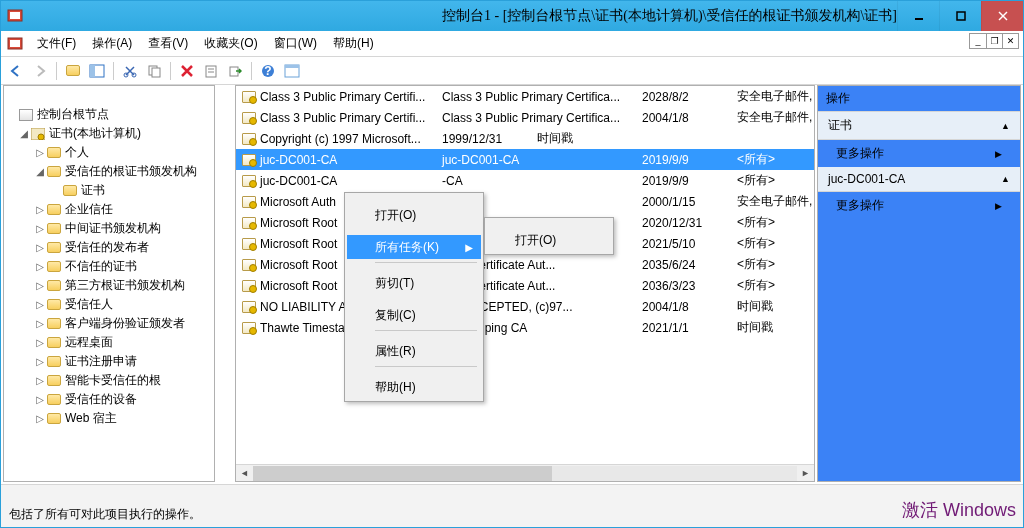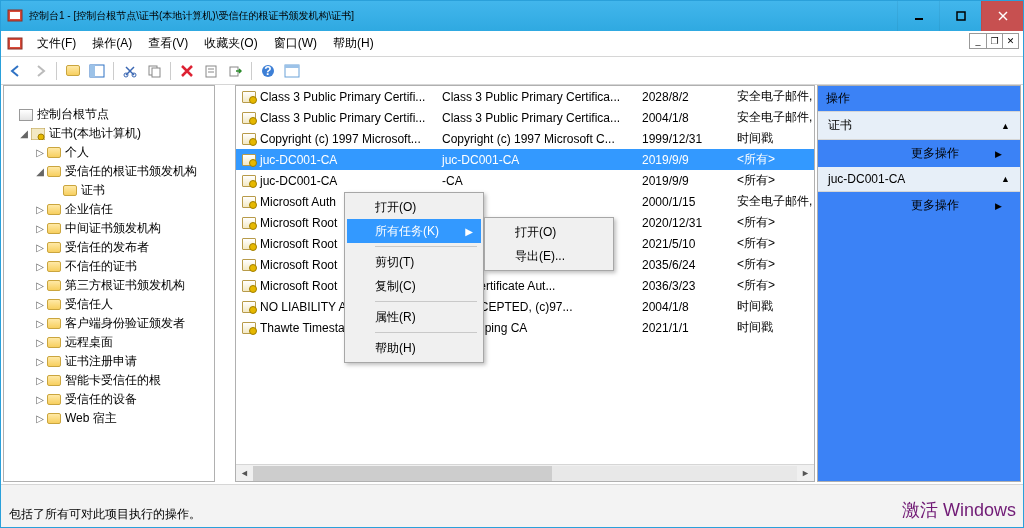--- a/index.html
+++ b/index.html
@@ -1,20 +1,20 @@
 <!DOCTYPE html>
 <html><head>
 <meta charset="utf-8">
 <style>
   * { box-sizing: border-box; margin: 0; padding: 0; font-family: "Microsoft YaHei", "Segoe UI", sans-serif; font-size: 12px; }
   body { background: #fff; width: 1024px; height: 528px; overflow: hidden; position: relative; }
   .window { width: 1024px; height: 528px; border: 1px solid #2aa0da; display: flex; flex-direction: column; background: #fff; }
   .titlebar { height: 30px; background: linear-gradient(#42b6ec, #2fa9e1); display: flex; align-items: center; color: #000; position: relative; }
   .titlebar .icon { width: 16px; height: 16px; margin: 0 6px; }
-  .titlebar .title { flex: 1; text-align: left; font-size: 10px; }
+  .titlebar .title { flex: 1; text-align: right; font-size: 14px; font-family: Liberation Serif, serif; }
   .win-buttons { display: flex; height: 100%; }
   .win-btn { width: 42px; display: flex; align-items: center; justify-content: center; border-left: 1px solid rgba(0,0,0,0.05); }
   .win-btn.close { background: #c75050; color: #fff; }
   .menubar { height: 26px; background: #fff; border-bottom: 1px solid #d6d6d6; display: flex; align-items: center; padding: 0 6px; position: relative; }
   .menubar .menuitem { padding: 3px 8px; }
   .mdi-btns { position: absolute; right: 4px; top: 2px; display: flex; gap: 0; border: 1px solid #999; }
   .mdi-btns span { width: 16px; height: 14px; display: flex; align-items: center; justify-content: center; font-size: 9px; border-left: 1px solid #999; }
   .mdi-btns span:first-child { border-left: none; }
   .toolbar { height: 28px; background: #fff; border-bottom: 1px solid #d6d6d6; display: flex; align-items: center; padding: 0 4px; gap: 2px; }
   .tbtn { width: 22px; height: 22px; display: flex; align-items: center; justify-content: center; }
@@ -32,24 +32,24 @@
   .lh-col.sort::after { content: "▲"; position: absolute; right: 50%; top: -1px; font-size: 8px; color: #666; }
   .list-body { flex: 1; overflow: hidden; position: relative; }
   .list-row { height: 21px; display: flex; align-items: center; }
   .list-row.selected { background: #3399ff; color: #fff; }
   .lc { padding: 0 6px; overflow: hidden; text-overflow: ellipsis; white-space: nowrap; display: flex; align-items: center; }
   .cert-icon { width:14px; height:12px; margin-right:4px; background: linear-gradient(#fff,#f3e9c4); border:1px solid #b89b4a; border-radius:1px; position:relative; flex-shrink:0; }
   .cert-icon::after { content:""; position:absolute; right:-2px; bottom:-2px; width:6px; height:6px; background:#e6b800; border-radius:50%; border:1px solid #a17f00; }
   .actions-pane { width: 204px; border: 1px solid #b0b0b0; margin: 0 2px 2px 0; background: #3b82f6; display: flex; flex-direction: column; }
   .actions-title { padding: 4px 8px; border-bottom: 1px solid #d6d6d6; }
   .action-section { background: #e7eff8; padding: 5px 10px; border-bottom: 1px solid #d6d6d6; display:flex; align-items:center; justify-content:space-between; }
-  .action-item { padding: 5px 18px; display:flex; align-items:center; justify-content:flex-end;gap:36px; }
+  .action-item { padding: 5px 18px; display:flex; align-items:center; justify-content:space-between;gap:36px; }
   .statusbar { height: 22px; border-top: 1px solid #d6d6d6; padding: 21px 8px; background: #f3f3f3; }
   .ctx-menu { position: absolute; background: #f0f0f0; border: 1px solid #a7a7a7; box-shadow: 2px 2px 4px rgba(0,0,0,0.25); padding: 2px; z-index: 50; }
-  .ctx-item { height: 24px; display: flex; align-items: center; padding: 0 28px 0 28px; white-space: nowrap; position: relative; }
+  .ctx-item { height: 24px; display: flex; align-items: center; padding: 0 28px 0 28px; white-space: nowrap; position: relative; margin-top: 8px; }
   .ctx-item .arrow { position: absolute; right: 8px; font-size: 10px; color: #555; }
   .ctx-item.highlight { background: #3399ff; color: #fff; }
   .ctx-item.highlight .arrow { color: #fff; }
   .ctx-sep { height: 1px; background: #c9c9c9; margin: 3px 4px 3px 28px; }
   .hscroll { height: 17px; border-top: 1px solid #d6d6d6; background:#f0f0f0; display:flex; align-items:center; }
   .hscroll .track { flex:1; height:15px; background:#e8e8e8; position:relative; }
   .hscroll .thumb { position:absolute; left:0; top:0; height:100%; width:55%; background:#cdcdcd; }
   .hscroll .arrow { width:17px; text-align:center; font-size:9px; color:#555; }
   .watermark { position:absolute; right:8px; bottom:6px; color:#701a75; font-size:18px; pointer-events:none; }
   svg { display:block; }
@@ -322,21 +322,20 @@
             </div>
             <div class="lc" style="width:200px">Class 3 Public Primary Certifica...</div>
             <div class="lc" style="width:95px">2004/1/8</div>
             <div class="lc" style="flex:1">安全电子邮件, </div>
           </div>
           <div class="list-row">
             <div class="lc" style="width:200px">
               <span class="cert-icon"></span>
               <span>Copyright (c) 1997 Microsoft...</span>
             </div>
-            <div class="lc" style="width:200px">Copyright (c) 1997 Microsoft C...</div>
             <div class="lc" style="width:95px">1999/12/31</div>
             <div class="lc" style="flex:1">时间戳</div>
           </div>
           <div class="list-row selected">
             <div class="lc" style="width:200px">
               <span class="cert-icon"></span>
               <span>juc-DC001-CA</span>
             </div>
             <div class="lc" style="width:200px">juc-DC001-CA</div>
             <div class="lc" style="width:95px">2019/9/9</div>
@@ -458,16 +457,15 @@
   <div class="ctx-item">剪切(T)</div>
   <div class="ctx-item">复制(C)</div>
   <div class="ctx-sep"></div>
   <div class="ctx-item">属性(R)</div>
   <div class="ctx-sep"></div>
   <div class="ctx-item">帮助(H)</div>
 </div>
 
 <div class="ctx-menu" style="left:484px; top:217px; width:130px;">
   <div class="ctx-item">打开(O)</div>
-  <div class="ctx-item">导出(E)...</div>
 </div>
 
 <div class="watermark">激活 Windows</div>
 
 </body></html>

